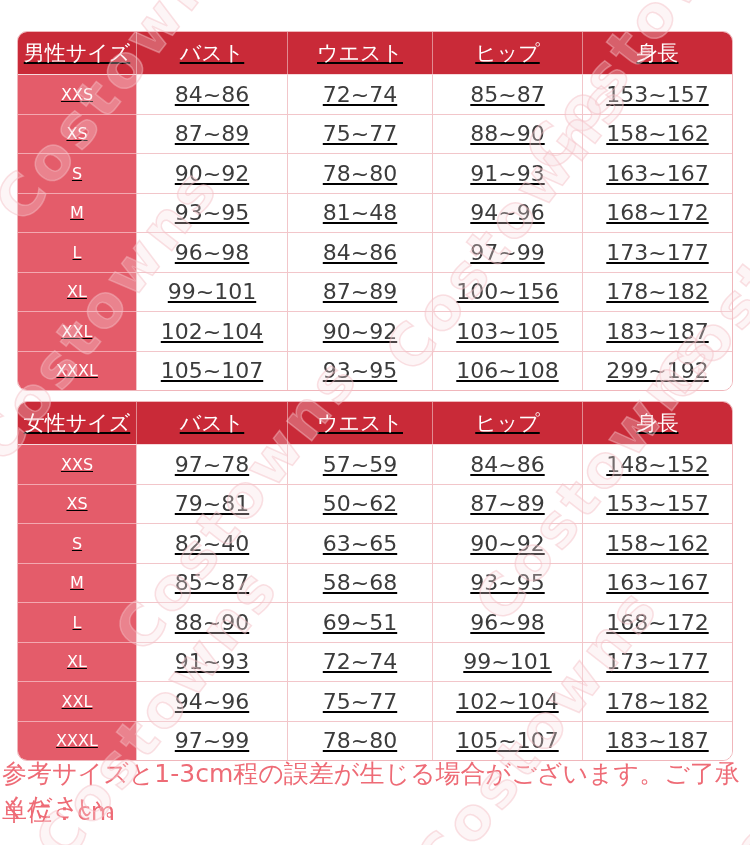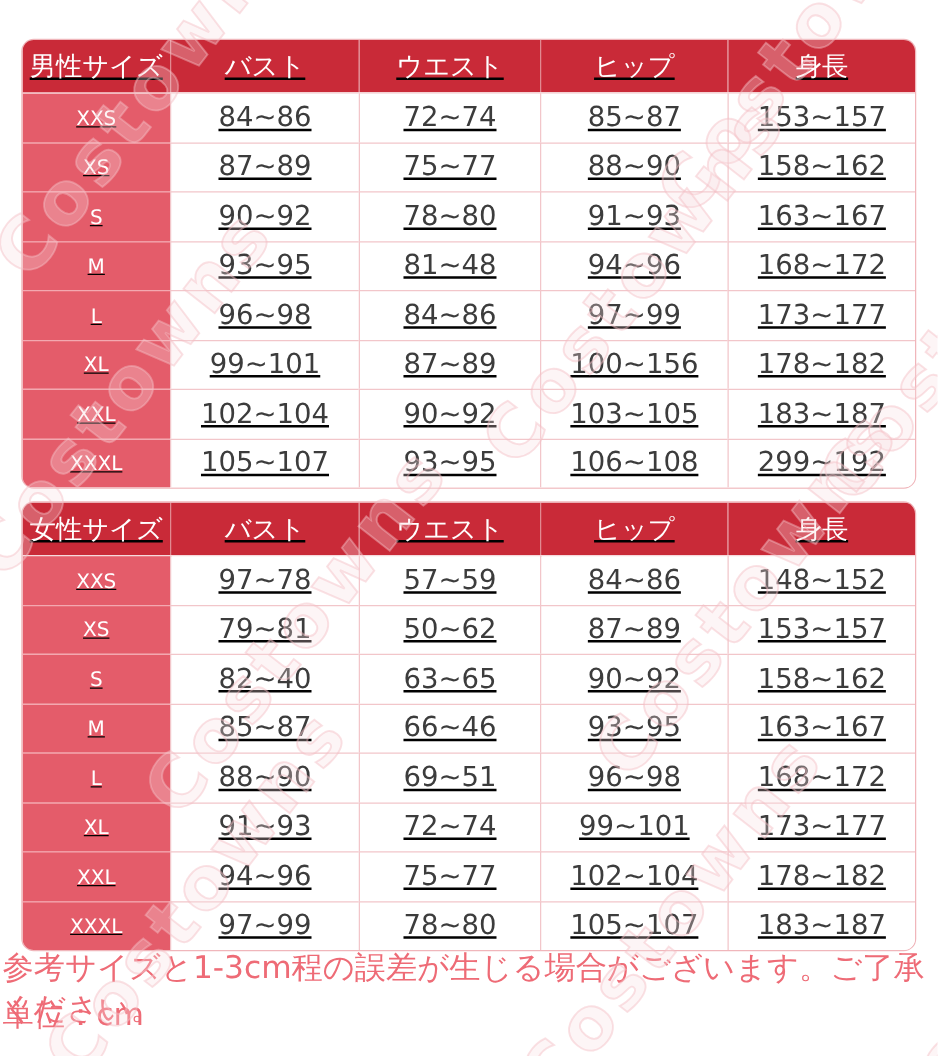--- a/index.html
+++ b/index.html
@@ -182,21 +182,21 @@
         <tr>
           <td class="size">S</td>
           <td>82~40</td>
           <td>63~65</td>
           <td>90~92</td>
           <td>158~162</td>
         </tr>
         <tr>
           <td class="size">M</td>
           <td>85~87</td>
-          <td>66~46</td>
+          <td>58~68</td>
           <td>93~95</td>
           <td>163~167</td>
         </tr>
         <tr>
           <td class="size">L</td>
           <td>88~90</td>
           <td>69~51</td>
           <td>96~98</td>
           <td>168~172</td>
         </tr>

